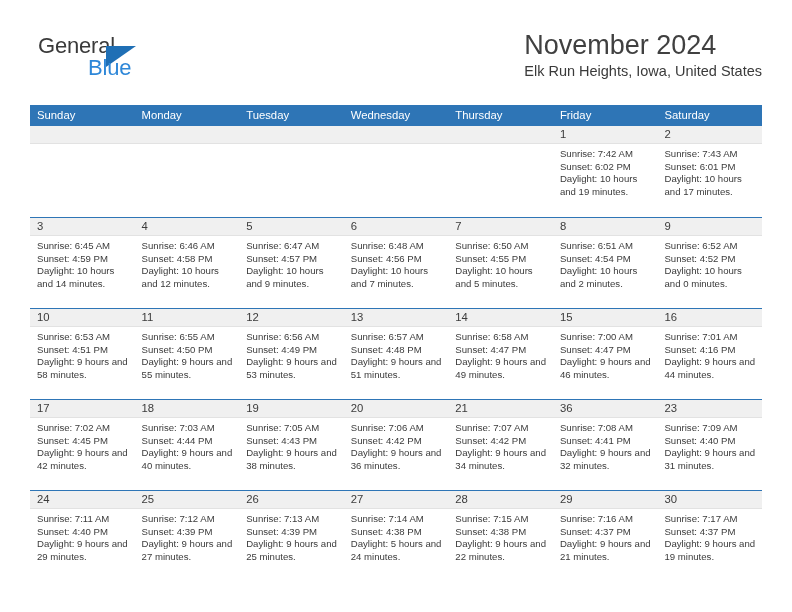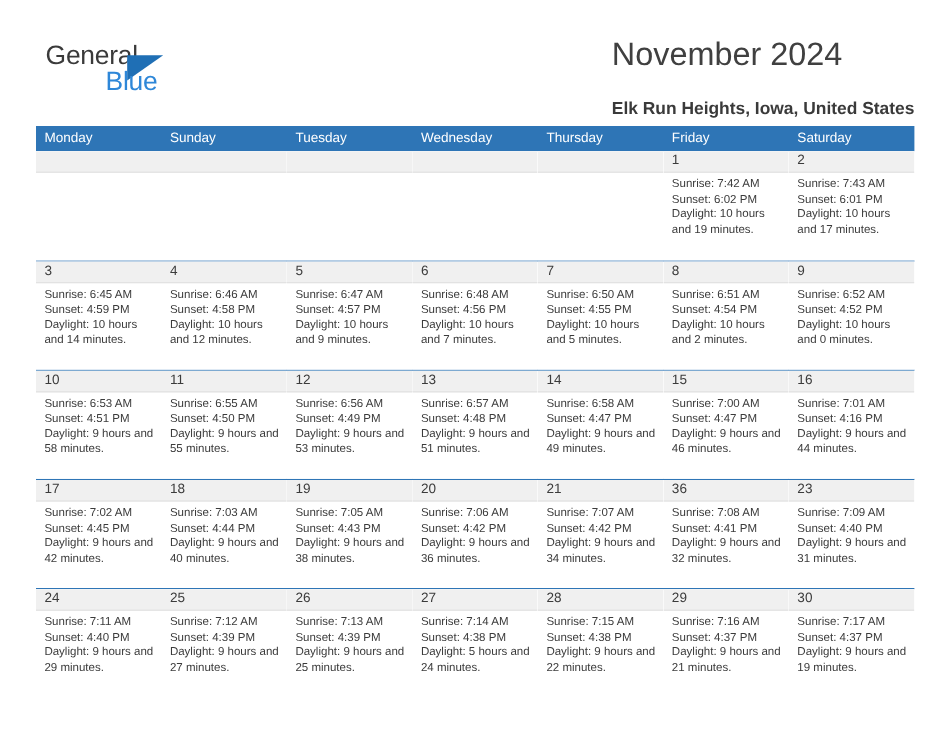--- a/index.html
+++ b/index.html
@@ -73,26 +73,25 @@
     right: 0;
     top: 0;
   }
   .cal-title {
     font-size: 27px;
     color: #404040;
     line-height: 34px;
     white-space: nowrap;
   }
   .cal-subtitle {
-    margin-top: 20px;
+    margin-top: 0;
     font-size: 14.5px;
     color: #3a3a3a;
     line-height: 18px;
     white-space: nowrap;
-    font-weight: bold;
   }
 
   
   .calendar {
     position: absolute;
     left: 30px;
     top: 105px;
     width: 732px;
   }
 
@@ -175,22 +174,22 @@
 
     <div class="title-block">
       <div class="cal-title">November 2024</div>
       <div class="cal-subtitle">Elk Run Heights, Iowa, United States</div>
     </div>
 
   </div>
 
   <div class="calendar">
     <div class="weekdays" id="weekday-row">
+        <div class="weekday">Sunday</div>
         <div class="weekday">Monday</div>
-        <div class="weekday">Sunday</div>
         <div class="weekday">Tuesday</div>
         <div class="weekday">Wednesday</div>
         <div class="weekday">Thursday</div>
         <div class="weekday">Friday</div>
         <div class="weekday">Saturday</div>
       </div>
     <div id="weeks-container">
         <div class="week first">
           <div class="day empty">
             <div class="day-number-band"></div>

